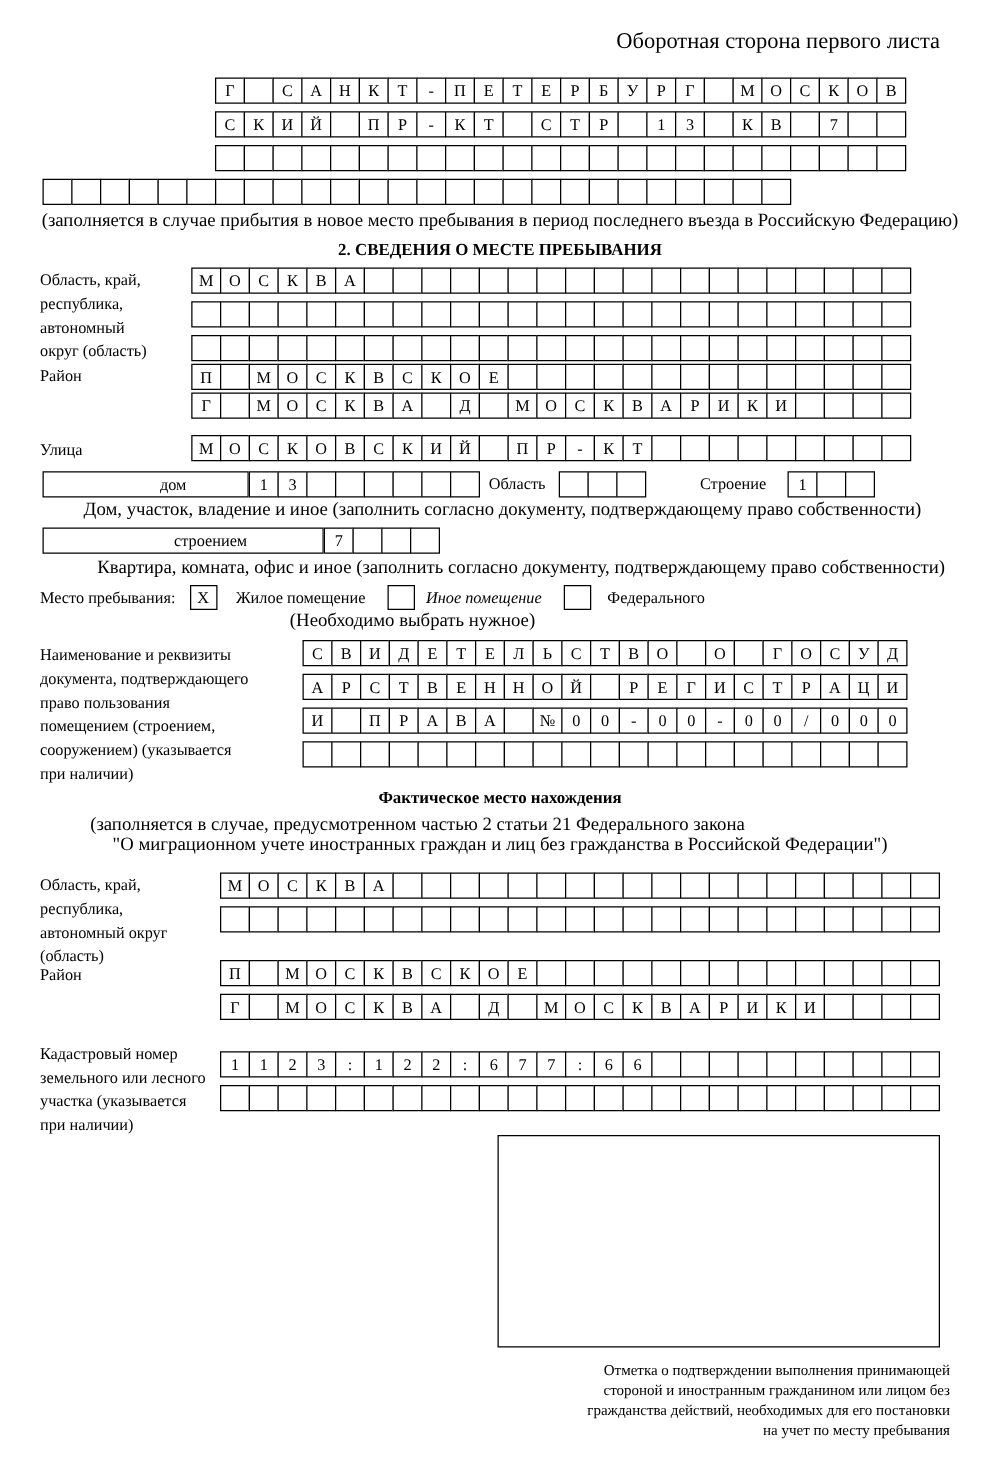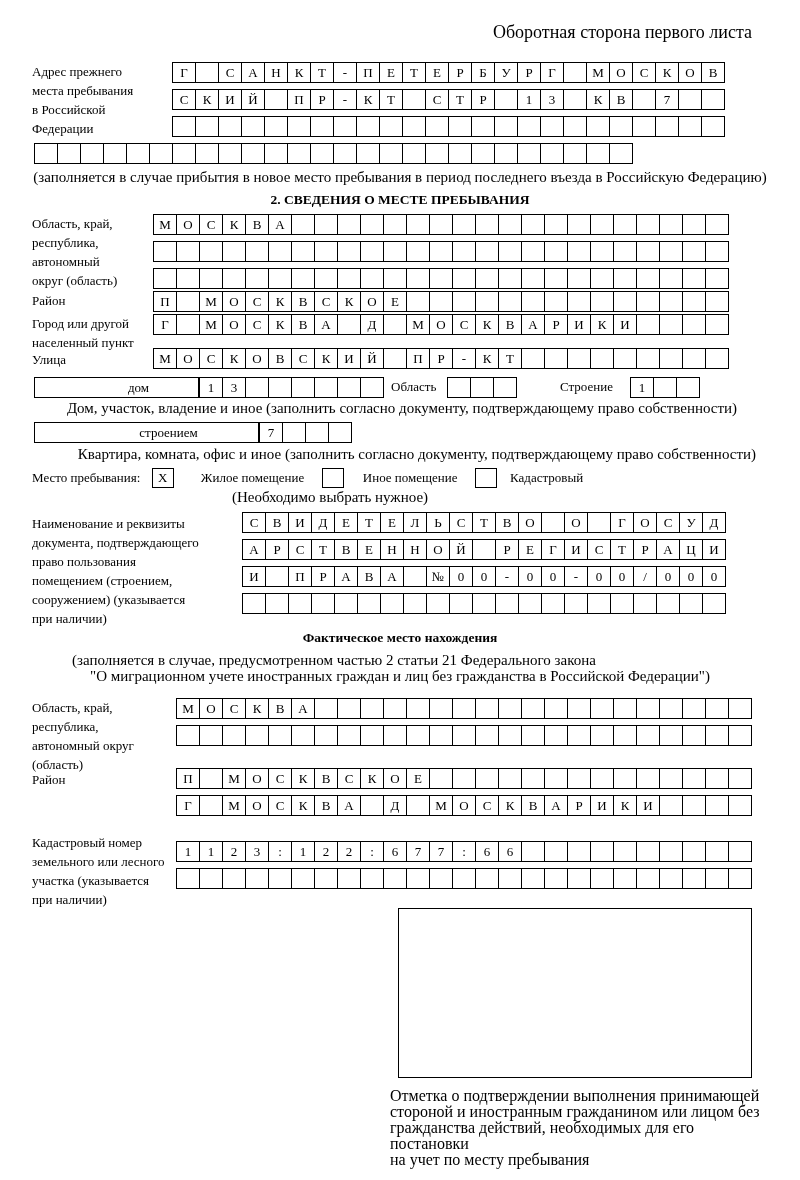--- a/index.html
+++ b/index.html
@@ -81,36 +81,32 @@
   .inline-row span.txt { vertical-align: middle; }
 
   .bigbox {
     position:absolute;
     border:1px solid #000;
     box-sizing:border-box;
   }
 
   .footnote {
     position:absolute;
-    font-size:16px;
+    font-size:12px;
     line-height:16px;
-    text-align:left;
+    text-align:right;
   }
 </style>
 </head>
 <body>
 
 <div class="page">
 
   <div class="hdr-right">Оборотная сторона первого листа</div>
 
-  <div class="lbl" style="left:32px; top:62px; width:140px;">Адрес прежнего
-места пребывания
-в Российской
-Федерации</div>
 
   <div class="cells" id="prev-row1" style="left:172px; top:62px;">
       <div class="cell">Г</div>
       <div class="cell"></div>
       <div class="cell">С</div>
       <div class="cell">А</div>
       <div class="cell">Н</div>
       <div class="cell">К</div>
       <div class="cell">Т</div>
       <div class="cell">-</div>
@@ -324,22 +320,20 @@
       <div class="cell"></div>
       <div class="cell"></div>
       <div class="cell"></div>
       <div class="cell"></div>
       <div class="cell"></div>
       <div class="cell"></div>
       <div class="cell"></div>
       <div class="cell"></div>
     </div>
 
-  <div class="lbl" style="left:32px; top:314px; width:125px;">Город или другой
-населенный пункт</div>
   <div class="cells" id="s2-city" style="left:153px; top:314px;">
       <div class="cell">Г</div>
       <div class="cell"></div>
       <div class="cell">М</div>
       <div class="cell">О</div>
       <div class="cell">С</div>
       <div class="cell">К</div>
       <div class="cell">В</div>
       <div class="cell">А</div>
       <div class="cell"></div>
@@ -421,25 +415,25 @@
       <div class="cell">7</div>
       <div class="cell"></div>
       <div class="cell"></div>
       <div class="cell"></div>
     </div>
   <div class="note note-left" style="left:16px; top:447px; width:740px; text-align:right;">Квартира, комната, офис и иное (заполнить согласно документу, подтверждающему право собственности)</div>
 
   <div class="inline-row" style="left:32px; top:468px;">
     <span class="txt">Место пребывания:</span>
     <span class="checkbox" style="margin-left:8px;">X</span>
-    <span class="txt" style="margin-left:24px;">Жилое помещение</span>
+    <span class="txt" style="margin-left:12px;">Жилое помещение</span>
     <span class="checkbox" style="margin-left:14px;"></span>
-    <span class="txt" style="margin-left:16px;">Иное помещение</span>
+    <span class="txt" style="margin-left:6px;font-style:italic;">Иное помещение</span>
     <span class="checkbox" style="margin-left:14px;"></span>
-    <span class="txt" style="margin-left:10px;">Кадастровый</span>
+    <span class="txt" style="margin-left:10px;">Федерального</span>
   </div>
   <div class="note" style="left:150px; top:490px; width:360px;">(Необходимо выбрать нужное)</div>
 
   <div class="lbl" style="left:32px; top:514px; width:210px;">Наименование и реквизиты
 документа, подтверждающего
 право пользования
 помещением (строением,
 сооружением) (указывается
 при наличии)</div>
   <div class="cells" id="s2-doc1" style="left:242px; top:512px;">

